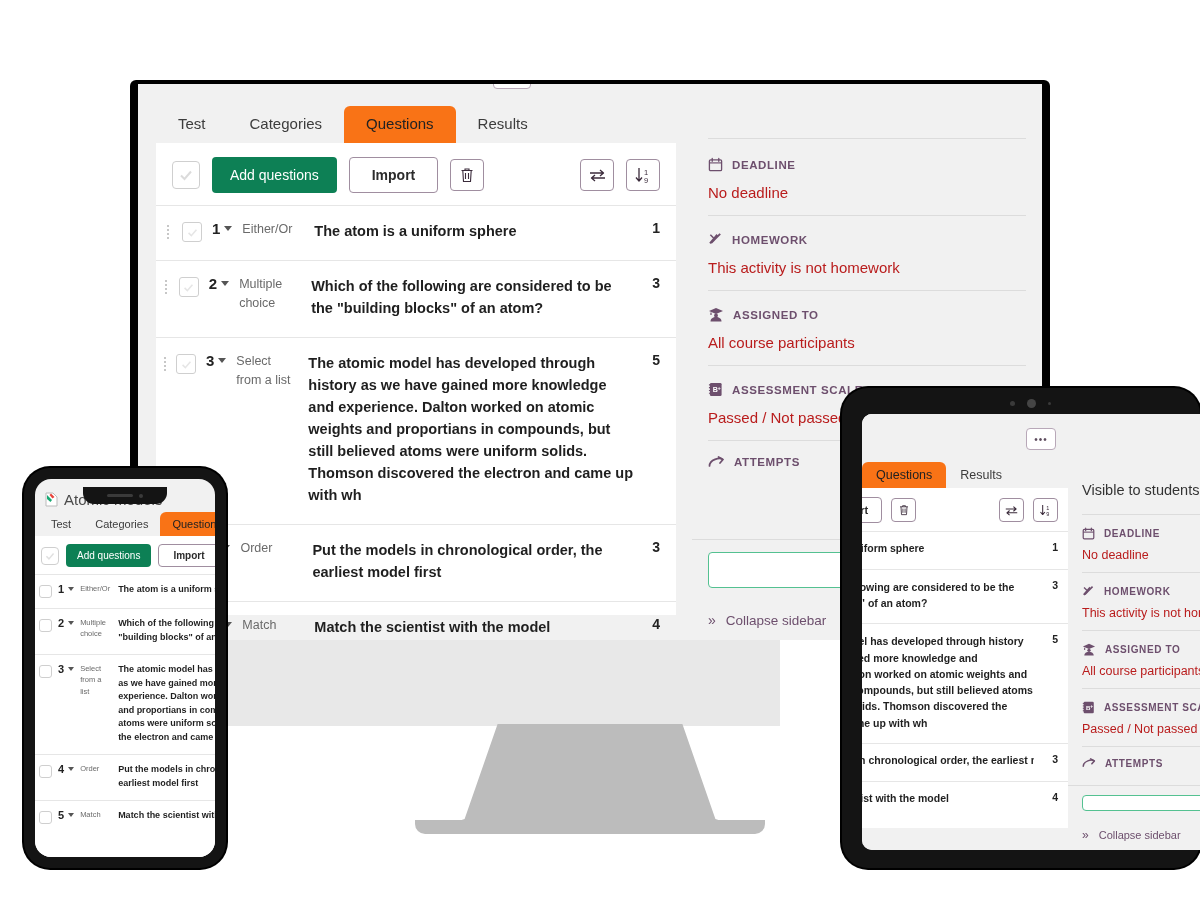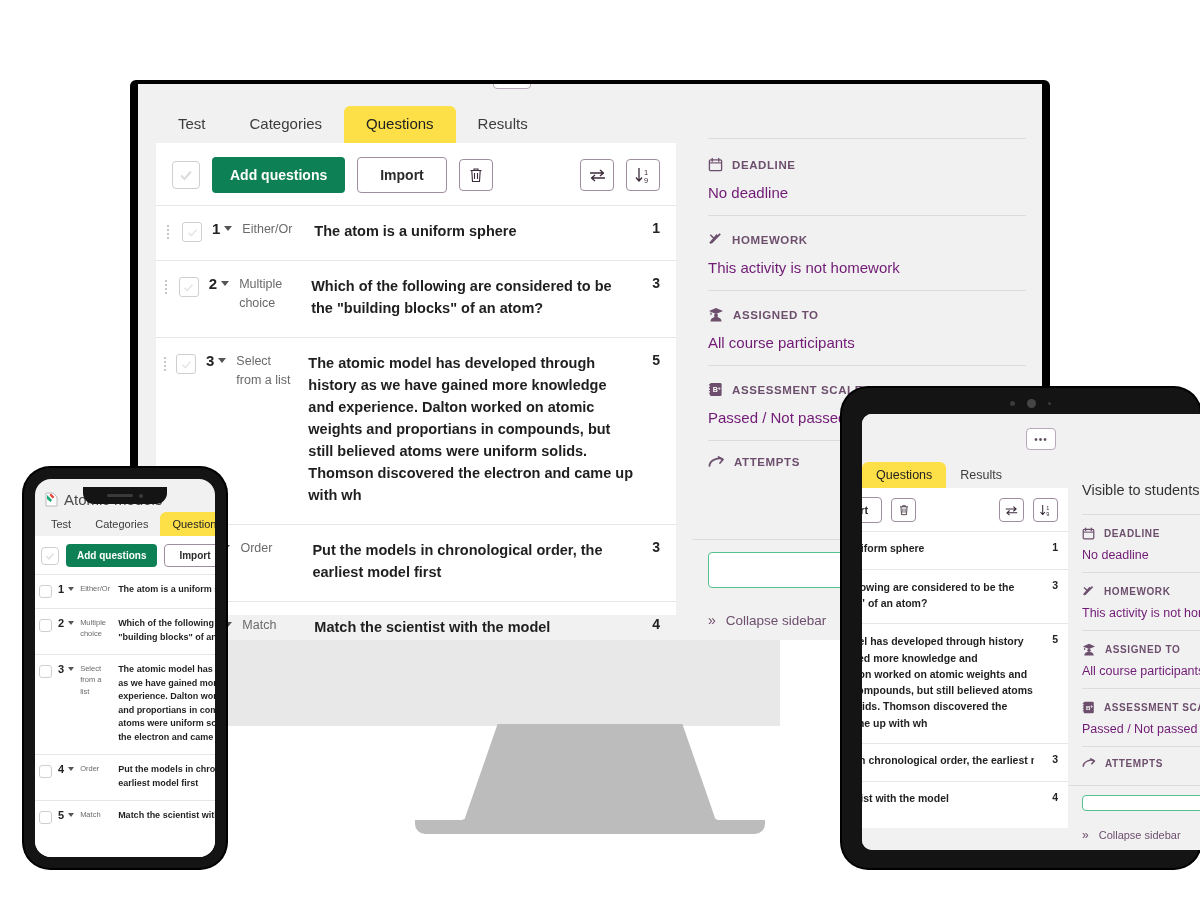--- a/index.html
+++ b/index.html
@@ -47,32 +47,32 @@
     border: 1px solid #b8a8b8; background: #fff; border-radius: 4px;
     color: #5c4a5c; display: flex; align-items: center; justify-content: center;
     letter-spacing: 1px;
   }
 
   .tabs { display: flex; align-items: flex-end; background: #f1f1f1; }
   .tab {
     padding: 9px 22px 11px 22px; font-size: 15px; color: #3c3c3c;
     border-radius: 6px 6px 0 0; white-space: nowrap;
   }
-  .tab.active { background: #fde047; color: #222; }
+  .tab.active { background: #f97316; color: #222; }
 
   .panel { background: #ffffff; }
 
   .toolbar { display: flex; align-items: center; gap: 12px; padding: 14px 16px 12px 16px; }
   .chk-box {
     width: 28px; height: 28px; border: 1px solid #cfcfcf; border-radius: 4px;
     background: #fff; display: flex; align-items: center; justify-content: center;
   }
   .chk-box svg { opacity: .3; }
   .btn-green {
-    background: #0d8055; color: #fff; font-weight: bold; font-size: 14px;
+    background: #0d8055; color: #fff; font-weight: normal; font-size: 14px;
     border: none; border-radius: 4px; padding: 10px 18px; white-space: nowrap;
   }
   .btn-outline {
     background: #fff; color: #2b2b2b; font-weight: bold; font-size: 14px;
     border: 1px solid #a08ea0; border-radius: 4px; padding: 9px 22px; white-space: nowrap;
   }
   .icon-btn {
     width: 34px; height: 32px; border: 1px solid #a08ea0; border-radius: 4px;
     background: #fff; display: flex; align-items: center; justify-content: center;
     color: #3b2b3b;
@@ -94,21 +94,21 @@
   .qtype { font-size: 12.5px; color: #6a6a6a; line-height: 1.55; flex: 0 0 auto; }
   .qtext { font-size: 14.5px; font-weight: bold; color: #1f1f1f; line-height: 1.52; flex: 1 1 auto; }
   .qpts { font-weight: bold; font-size: 14px; color:#222; flex: 0 0 auto; padding-left: 8px; }
 
   
   .side-inner { padding: 0 16px; margin-top: 36px; }
   .side-top { font-size: 14.5px; color:#333; padding: 14px 0 12px 0; }
   .side-sec { border-top: 1px solid #dcdcdc; padding: 16px 0 14px 0; }
   .side-head { display:flex; align-items:center; gap: 9px; margin-bottom: 12px; }
   .side-head span { font-size: 11.5px; letter-spacing: .6px; color: #6d4f6d; font-weight: 600; white-space: nowrap; }
-  .side-val { font-size: 15px; color: #701a75; }
+  .side-val { font-size: 15px; color: #b91c1c; }
   .side-foot { border-top: 1px solid #dcdcdc; padding: 12px 16px; }
   .btn-edit {
     display:block; width:100%; text-align:center; background:#fff; color:#0d8055;
     border: 1px solid #54c191; border-radius: 4px; padding: 9px 0; font-size:14px; font-weight:600;
   }
   .collapse-row { display:flex; align-items:center; gap:10px; padding: 12px 16px; font-size: 13.5px; color:#6d4f6d; }
   .chev2 { font-size: 14px; color:#6d4f6d; }
 
   
   .phone { position: absolute; left: 24px; top: 468px; width: 202px; height: 400px; z-index: 6; }

